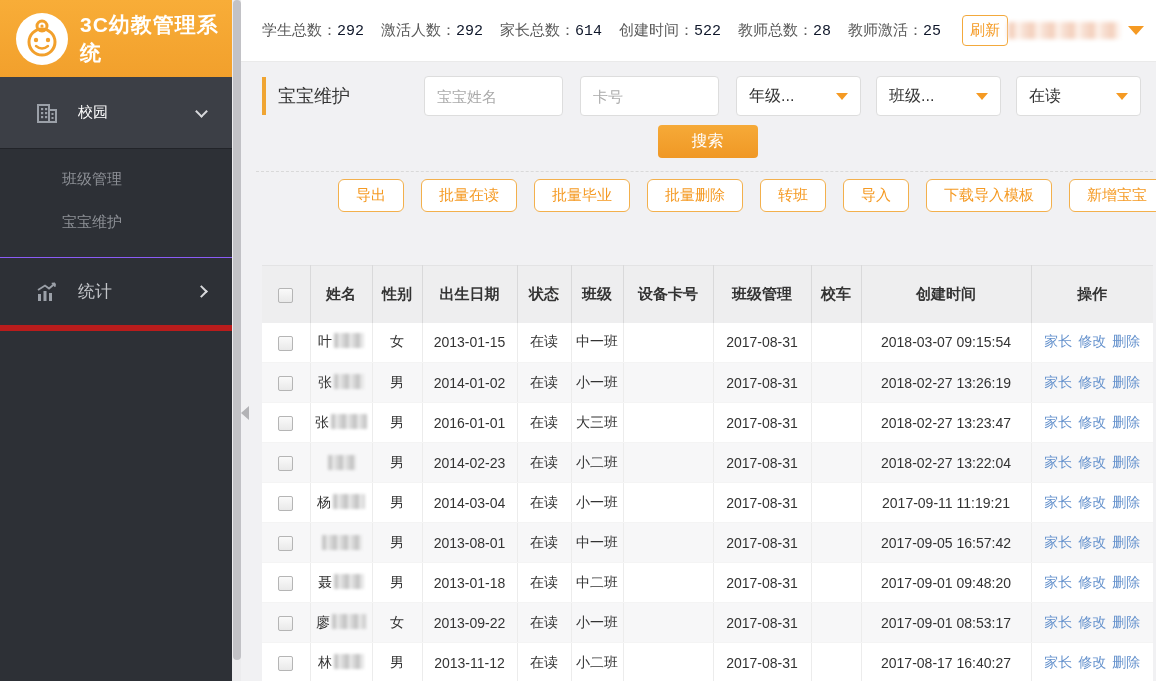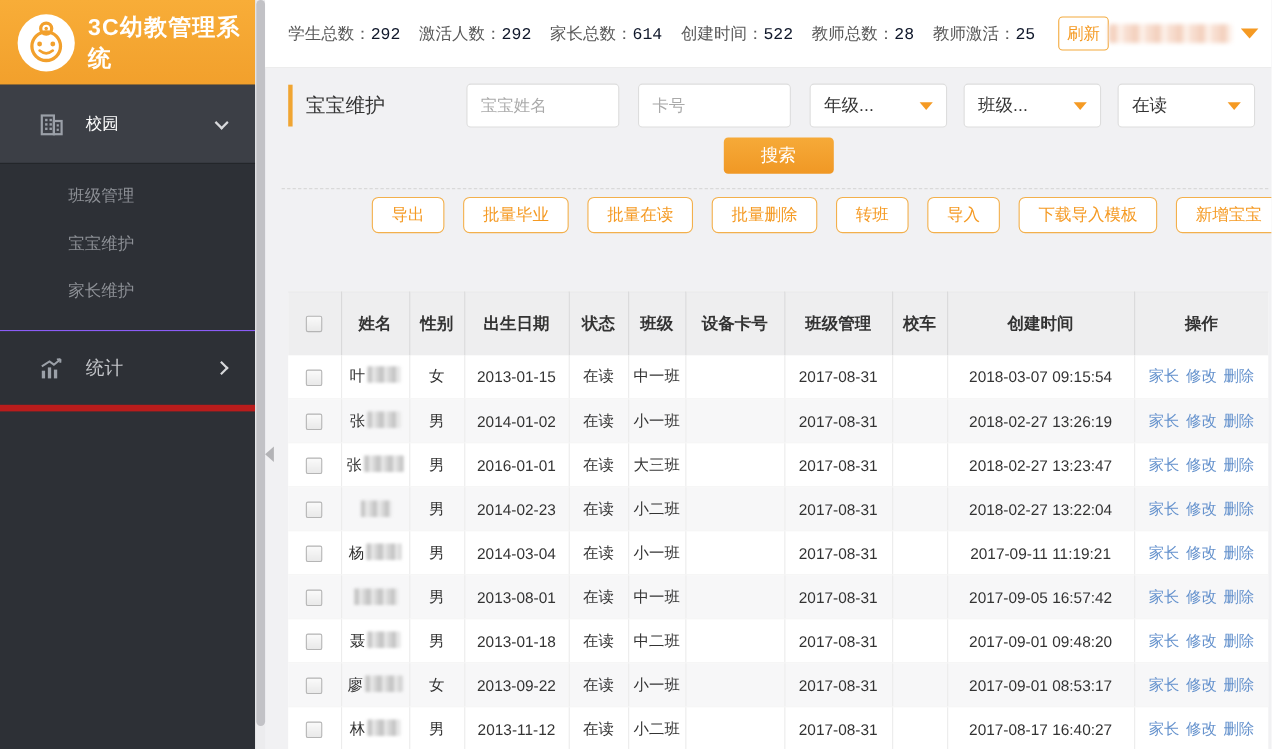--- a/index.html
+++ b/index.html
@@ -118,21 +118,20 @@
             <rect x="16.5" y="16" width="2" height="2" fill="#9ba0a8"></rect>
         </svg>
       </span>
       <span>校园</span>
       <span class="chev chev-down"></span>
     </div>
 
     <div class="submenu">
       <div class="submenu-item">班级管理</div>
       <div class="submenu-item">宝宝维护</div>
-      <div class="submenu-item">家长维护</div>
     </div>
 
 
     <div class="menu-item mi-group mi-stats">
       <span class="mi-icon">
         <svg class="icon-svg" width="26" height="26" viewBox="0 0 26 26">
           <rect x="4" y="15" width="3" height="7" fill="#9ba0a8"></rect>
           <rect x="9.5" y="12" width="3" height="10" fill="#9ba0a8"></rect>
           <rect x="15" y="14" width="3" height="8" fill="#9ba0a8"></rect>
           <path d="M4 11 L11 6.5 L15 9.5 L21 4.5" fill="none" stroke="#9ba0a8" stroke-width="1.8"></path>
@@ -186,22 +185,22 @@
       </div>
 
       <div class="search-row">
         <button class="search-btn">搜索</button>
       </div>
 
       <div class="dashed"></div>
 
       <div class="actions-row">
         <button class="action-btn">导出</button>
+        <button class="action-btn">批量在读</button>
         <button class="action-btn">批量毕业</button>
-        <button class="action-btn">批量在读</button>
         <button class="action-btn">批量删除</button>
         <button class="action-btn">转班</button>
         <button class="action-btn">导入</button>
         <button class="action-btn">下载导入模板</button>
         <button class="action-btn">新增宝宝</button>
       </div>
 
       <table class="tbl">
         <colgroup>
           <col style="width:48px">

